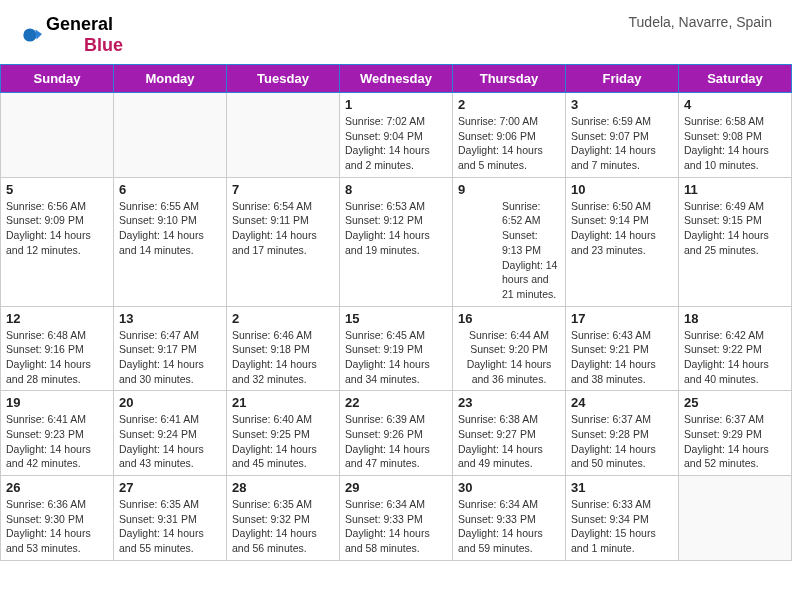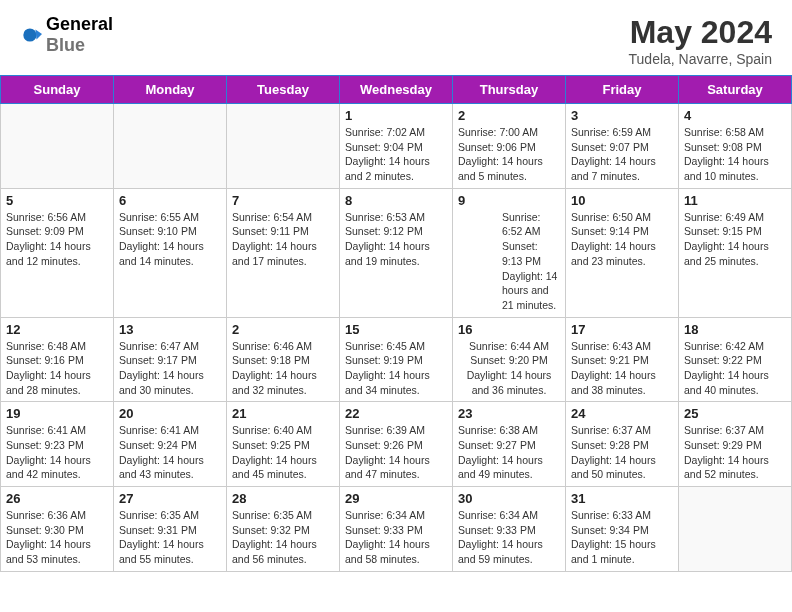--- a/index.html
+++ b/index.html
@@ -21,21 +21,22 @@
       gap: 4px;
     }
     .logo-text-general {
       font-size: 18px;
       font-weight: bold;
       color: #000000;
     }
     .logo-text-blue {
       font-size: 18px;
       font-weight: bold;
-      color: #737373;
+      color: #be185d;
+      margin-left: 38px;
     }
     .logo-icon {
       width: 22px;
       height: 22px;
     }
     .title-block {
       text-align: right;
     }
     .month-title {
       font-size: 32px;
@@ -94,21 +95,20 @@
     <svg class="logo-icon" viewBox="0 0 40 40" xmlns="http://www.w3.org/2000/svg">
       <circle cx="18" cy="20" r="12" fill="#1a6fbd"></circle>
       <polygon points="28,10 40,18 30,28" fill="#2b7fd4"></polygon>
     </svg>
     <span>
       <span class="logo-text-general">General</span><br>
       <span class="logo-text-blue">Blue</span>
     </span>
   </div>
   <div class="title-block">
-    <div class="month-title">May 2024</div>
     <div class="location-title">Tudela, Navarre, Spain</div>
   </div>
 </div>
 
 <table class="calendar">
   <thead>
     <tr>
     <th>Sunday</th>
         <th>Monday</th>
         <th>Tuesday</th>

